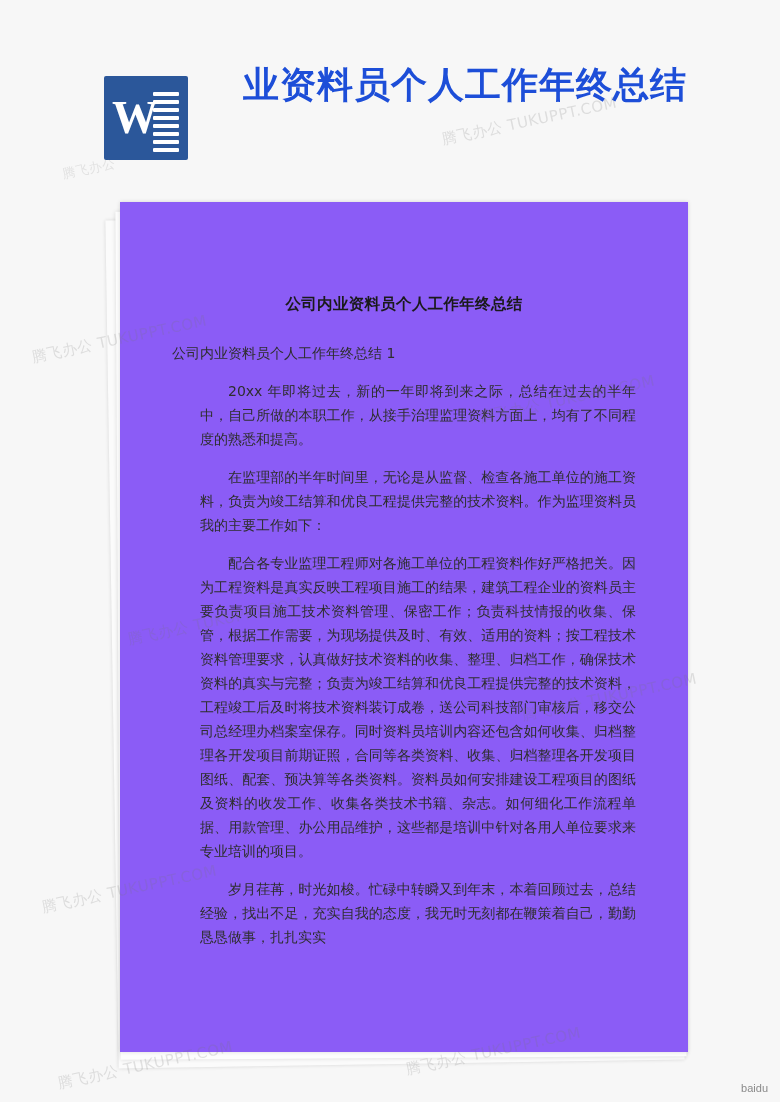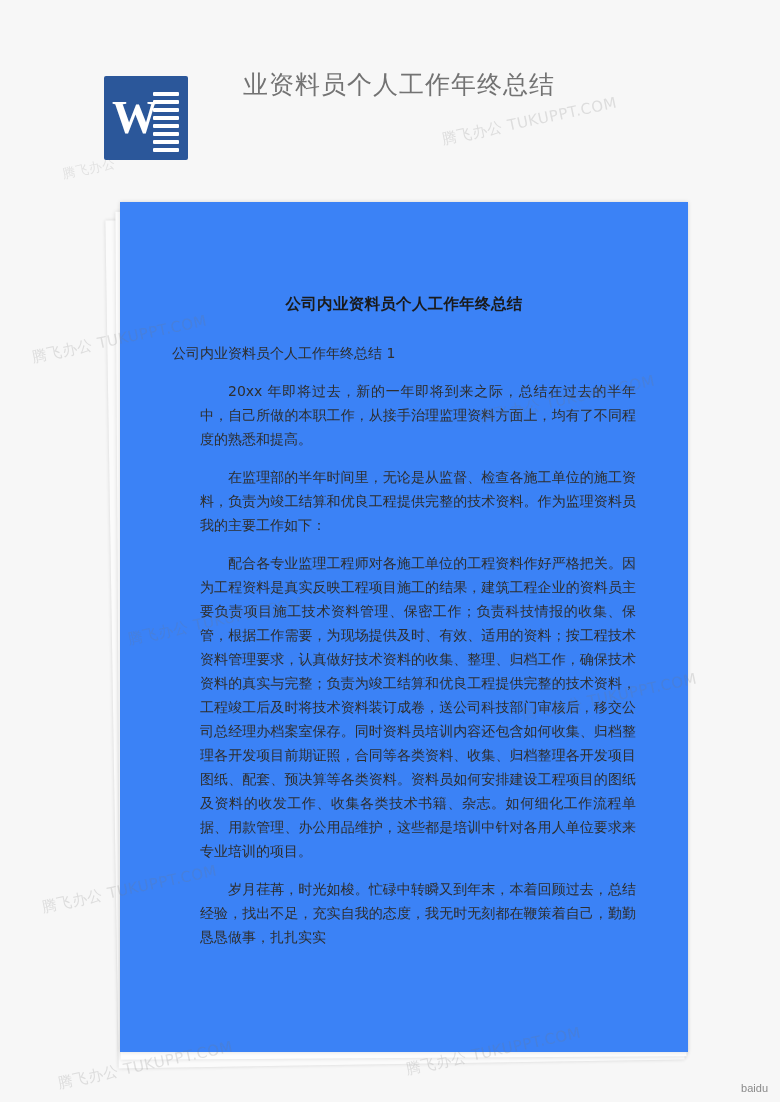--- a/index.html
+++ b/index.html
@@ -57,38 +57,39 @@
     height: 4px;
     background: #ffffff;
     margin-bottom: 4px;
     border-radius: 1px;
   }
   .doc-title {
     position: absolute;
     left: 243px;
     top: 62px;
     width: 450px;
-    font-size: 25px;
+    font-size: 36px;
     line-height: 46px;
-    color: #737373;
+    color: #1d4ed8;
     font-family: "DejaVu Sans", sans-serif;
     letter-spacing: 1px;
+    font-weight: bold;
   }
 
   
   .page-stack {
     position: absolute;
     left: 0;
     top: 196px;
     width: 780px;
     height: 906px;
   }
   .page {
     position: absolute;
-    background: #3b82f6;
+    background: #8b5cf6;
     box-shadow: 0 0 4px rgba(0,0,0,0.14);
   }
   .page-back2 {
     left: 112px;
     top: 20px;
     width: 566px;
     height: 848px;
     transform: rotate(-0.9deg);
     background: #fbfbfb;
   }

